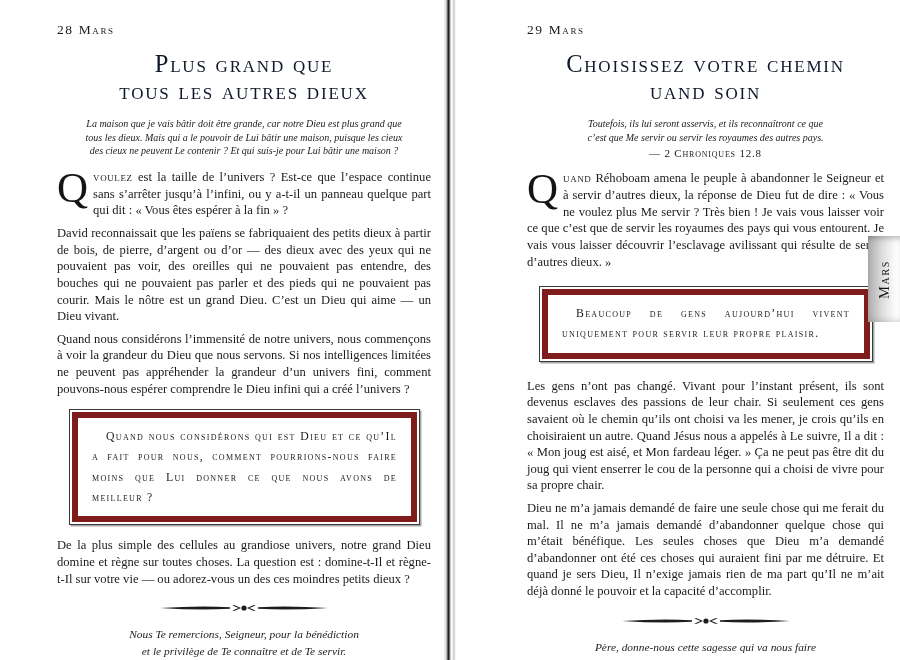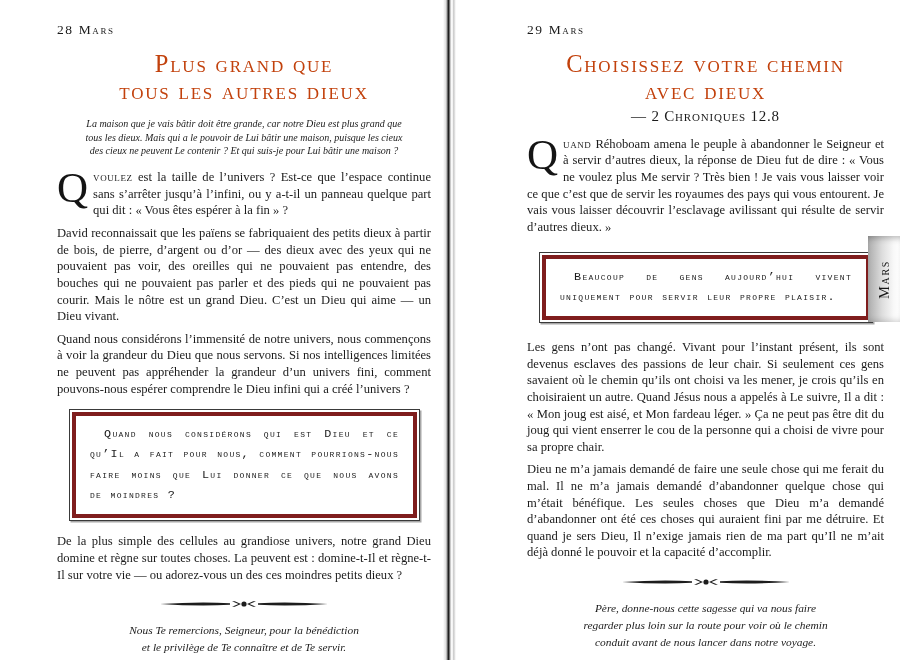--- a/index.html
+++ b/index.html
@@ -7,39 +7,39 @@
     position:relative;width:900px;height:660px;background:#ffffff;overflow:hidden;
     font-family:"Liberation Serif","DejaVu Serif",serif;color:#1b1b1b;
   }
   .page{position:absolute;top:0;height:660px;width:450px;box-sizing:border-box;}
   .page.left{left:0;padding:22px 19px 0 57px;}
   .page.right{left:472px;padding:22px 38px 0 55px;border-radius:13px;}
 
   .date{font-variant:small-caps;font-size:13.5px;letter-spacing:1.6px;}
   .title{
     margin:12px 0 0;font-weight:normal;text-align:center;white-space:pre-line;
-    font-variant:small-caps;font-size:24.5px;line-height:1.12;letter-spacing:1.8px;color:#c2410c;
+    font-variant:small-caps;font-size:24.5px;line-height:1.12;letter-spacing:1.8px;color:#0f172a;
   }
   .epigraph{
     margin:12px auto 0;text-align:center;font-style:italic;font-size:10px;line-height:1.38;
     white-space:pre-line;
   }
   .epigraph-ref{
-    margin:3px 0 0;text-align:center;font-variant:small-caps;font-size:15px;letter-spacing:0.8px;
+    margin:3px 0 0;text-align:center;font-variant:small-caps;font-size:11px;letter-spacing:0.8px;
   }
   .body{margin-top:11px;font-size:12.6px;line-height:1.32;text-align:justify;hyphens:auto;}
   .body p{margin:0 0 6px;}
   .dropcap{
     float:left;font-size:43px;line-height:0.82;padding:1px 5px 0 0;color:#141414;
   }
   .lead-smallcaps{font-variant:small-caps;letter-spacing:0.6px;}
 
   .callout{border:1px solid #3a3a3a;padding:2px;margin:12px 11px 12px 12px;
     box-shadow:1.5px 1.5px 0 rgba(60,60,60,0.45);background:#fff;}
-  .callout-inner{border:4px solid #7f1d1d;padding:8px 14px 9px;font-family:Liberation Mono, monospace;}
+  .callout-inner{border:6px solid #7f1d1d;padding:8px 14px 9px;}
   .callout-text{
     margin:0 !important;font-variant:small-caps;font-size:11.8px;letter-spacing:1.3px;
     line-height:1.72;text-align:justify;text-indent:14px;
   }
 
   .divider{text-align:center;margin:13px 0 8px;}
   .prayer{
     text-align:center;font-style:italic;font-size:11.4px;line-height:1.48;white-space:pre-line;
   }
 
@@ -74,44 +74,46 @@
 tous les dieux. Mais qui a le pouvoir de Lui bâtir une maison, puisque les cieux
 des cieux ne peuvent Le contenir ? Et qui suis-je pour Lui bâtir une maison ?</div>
 
     <div class="body">
       <p><span class="dropcap">Q</span><span class="lead-smallcaps">voulez</span><span> est la taille de l’univers ? Est-ce que l’espace continue sans s’arrêter jusqu’à l’infini, ou y a-t-il un panneau quelque part qui dit : « Vous êtes espérer à la fin » ?</span></p>
       <p>David reconnaissait que les païens se fabriquaient des petits dieux à partir de bois, de pierre, d’argent ou d’or — des dieux avec des yeux qui ne pouvaient pas voir, des oreilles qui ne pouvaient pas entendre, des bouches qui ne pouvaient pas parler et des pieds qui ne pouvaient pas courir. Mais le nôtre est un grand Dieu. C’est un Dieu qui aime — un Dieu vivant.</p>
       <p>Quand nous considérons l’immensité de notre univers, nous commençons à voir la grandeur du Dieu que nous servons. Si nos intelligences limitées ne peuvent pas appréhender la grandeur d’un univers fini, comment pouvons-nous espérer comprendre le Dieu infini qui a créé l’univers ?</p>
 
       <div class="callout">
         <div class="callout-inner">
-          <p class="callout-text">Quand nous considérons qui est Dieu et ce qu’Il a fait pour nous, comment pourrions-nous faire moins que Lui donner ce que nous avons de moindres ?</p>
+          <p class="callout-text">Quand nous considérons qui est Dieu et ce qu’Il a fait pour nous, comment pourrions-nous faire moins que Lui donner ce que nous avons de meilleur ?</p>
         </div>
       </div>
 
-      <p>De la plus simple des cellules au grandiose univers, notre grand Dieu domine et règne sur toutes choses. La peuvent est : domine-t-Il et règne-t-Il sur votre vie — ou adorez-vous un des ces moindres petits dieux ?</p>
+      <p>De la plus simple des cellules au grandiose univers, notre grand Dieu domine et règne sur toutes choses. La question est : domine-t-Il et règne-t-Il sur votre vie — ou adorez-vous un des ces moindres petits dieux ?</p>
     </div>
 
     <div class="divider">
       <svg width="170" height="12" viewBox="0 0 170 12">
         <path d="M1 6 Q40 3.4 71 5.2 L71 6.8 Q40 8.6 1 6 Z" fill="#1d1d1d"></path>
         <path d="M169 6 Q130 3.4 99 5.2 L99 6.8 Q130 8.6 169 6 Z" fill="#1d1d1d"></path>
         <path d="M73 3.2 L79.5 6 L73 8.8 L75.8 8.8 L82 6 L75.8 3.2 Z" fill="#1d1d1d"></path>
         <circle cx="85" cy="6" r="2.6" fill="#1d1d1d"></circle>
         <path d="M97 3.2 L90.5 6 L97 8.8 L94.2 8.8 L88 6 L94.2 3.2 Z" fill="#1d1d1d"></path>
       </svg>
     </div>
     <div class="prayer">Nous Te remercions, Seigneur, pour la bénédiction
 et le privilège de Te connaître et de Te servir.</div>
   </section>
 
   <section class="page right">
     <div class="date">29 Mars</div>
     <h1 class="title">Choisissez votre chemin
-avec dieux</h1>
+uand soin</h1>
+    <div class="epigraph">Toutefois, ils lui seront asservis, et ils reconnaîtront ce que
+c’est que Me servir ou servir les royaumes des autres pays.</div>
     <div class="epigraph-ref">— 2 Chroniques 12.8</div>
 
     <div class="body">
       <p><span class="dropcap">Q</span><span class="lead-smallcaps">uand</span><span> Réhoboam amena le peuple à abandonner le Seigneur et à servir d’autres dieux, la réponse de Dieu fut de dire :  « Vous ne voulez plus Me servir ? Très bien ! Je vais vous laisser voir ce que c’est que de servir les royaumes des pays qui vous entourent. Je vais vous laisser découvrir l’esclavage avilissant qui résulte de servir d’autres dieux. »</span></p>
 
       <div class="callout" style="margin-top:16px;margin-bottom:16px;">
         <div class="callout-inner">
           <p class="callout-text">Beaucoup de gens aujourd’hui vivent uniquement pour servir leur propre plaisir.</p>
         </div>
       </div>

